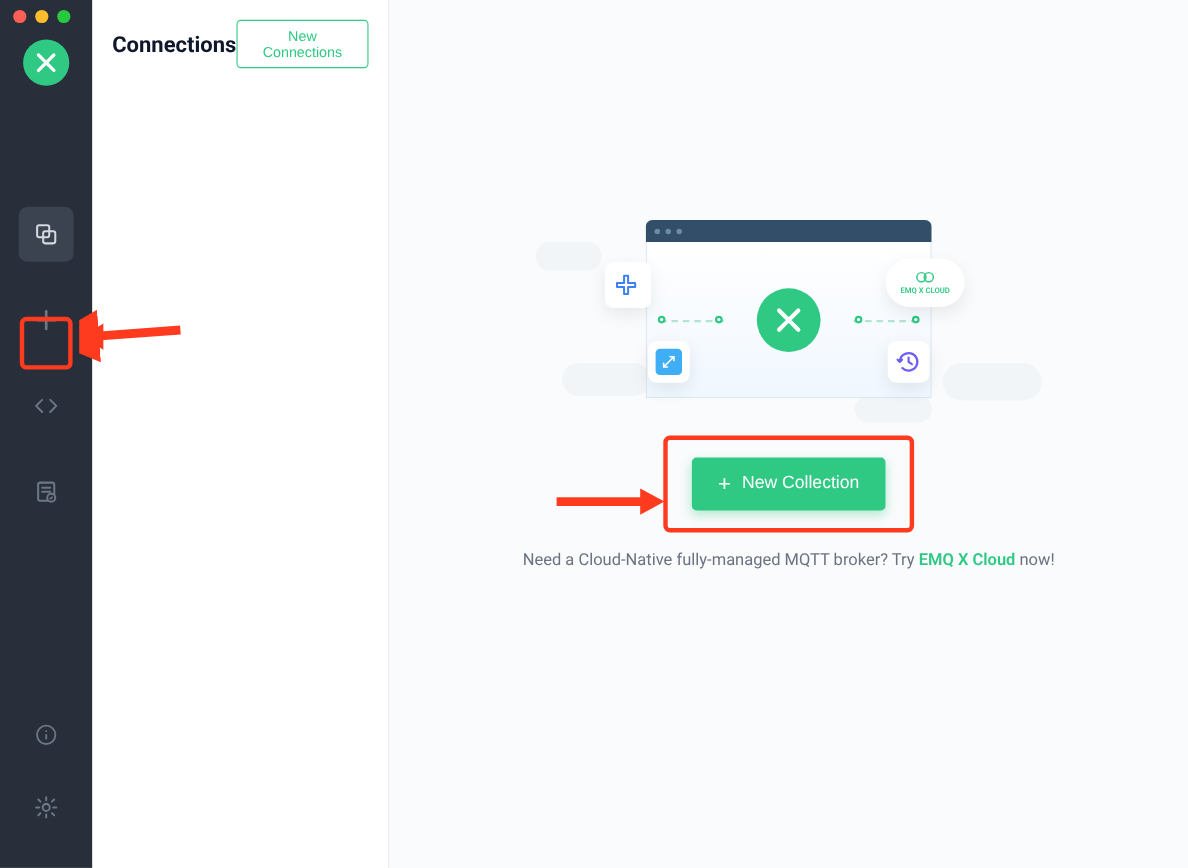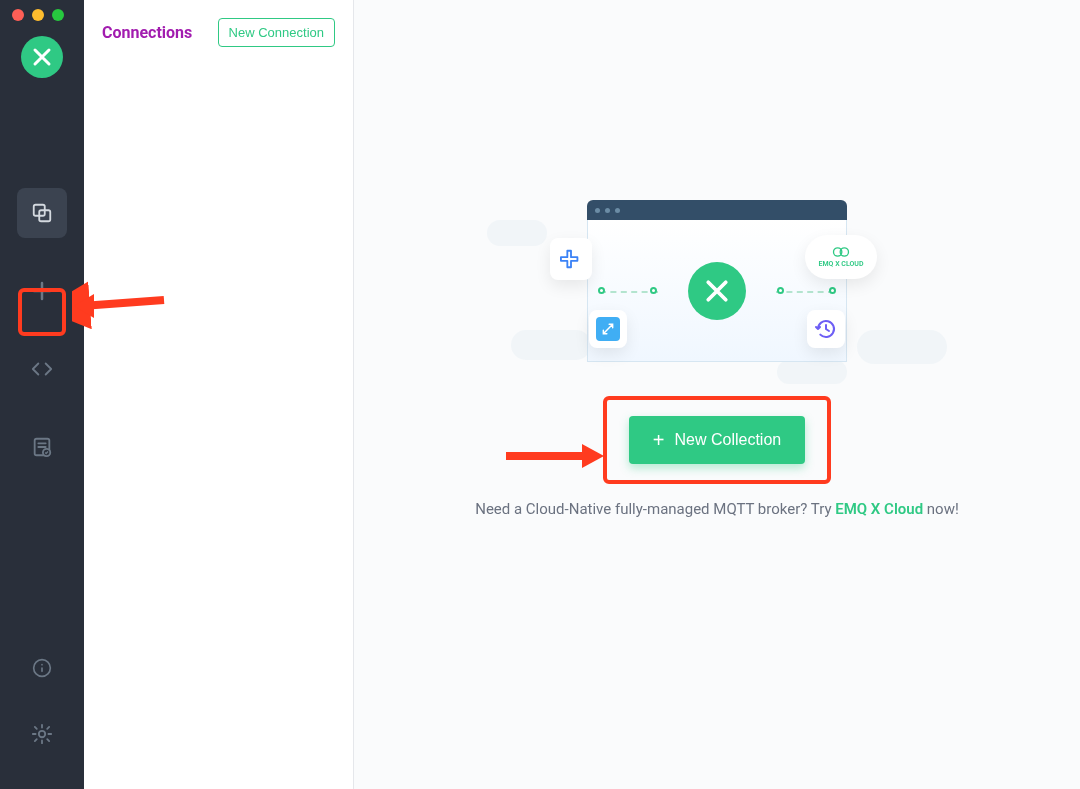--- a/index.html
+++ b/index.html
@@ -92,23 +92,23 @@
       background: #ffffff;
       border-right: 1px solid #e5e7eb;
       padding: 18px 18px 0 18px;
     }
     .panel-header {
       display: flex;
       align-items: center;
       justify-content: space-between;
     }
     .panel-title {
-      font-size: 16px;
+      font-size: 20px;
       font-weight: 700;
-      color: #a21caf;
+      color: #0f172a;
     }
     .new-collection-btn {
       border: 1.5px solid #2fc984;
       color: #2fc984;
       background: #fff;
       font-size: 13px;
       padding: 6px 10px;
       border-radius: 4px;
       cursor: pointer;
     }
@@ -361,21 +361,21 @@
         <circle cx="12" cy="12" r="3.5" stroke="currentColor" stroke-width="2" fill="none"></circle>
         <path d="M12 2v3M12 19v3M4.2 4.2l2.1 2.1M17.7 17.7l2.1 2.1M2 12h3M19 12h3M4.2 19.8l2.1-2.1M17.7 6.3l2.1-2.1" stroke="currentColor" stroke-width="2" stroke-linecap="round"></path>
       </svg>
     </div>
   </div>
 </div>
 
 <div class="left-panel">
   <div class="panel-header">
     <div class="panel-title">Connections</div>
-    <button class="new-collection-btn">New Connection</button>
+    <button class="new-collection-btn">New Connections</button>
   </div>
 </div>
 
 <div class="main">
 
   <div class="illustration">
 
     <div class="clouds-bg" style="left:-30px; top:40px; width:60px; height:26px;"></div>
     <div class="clouds-bg" style="left:-6px; top:150px; width:80px; height:30px;"></div>
     <div class="clouds-bg" style="left:340px; top:150px; width:90px; height:34px;"></div>

